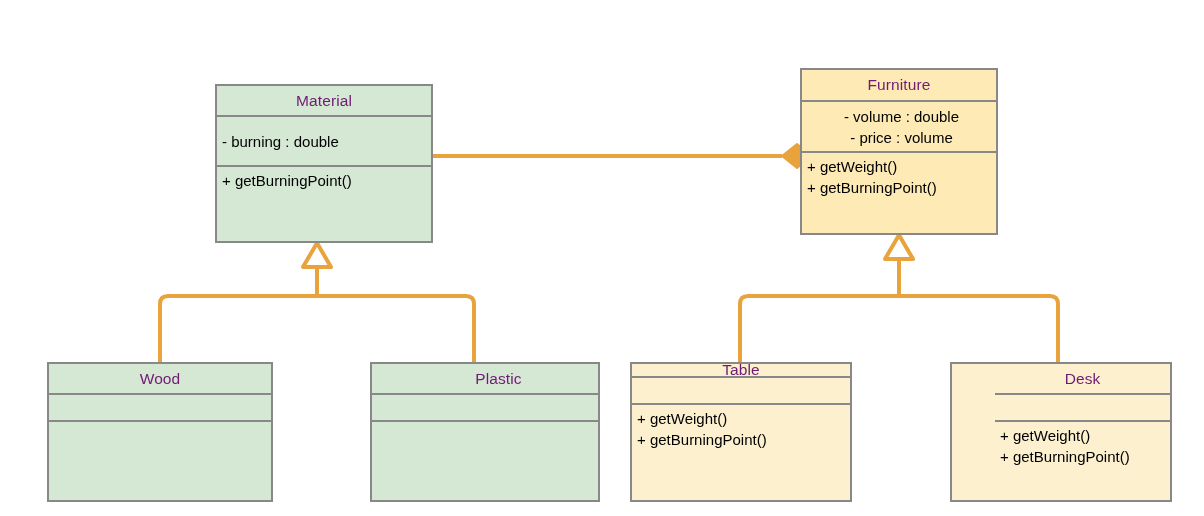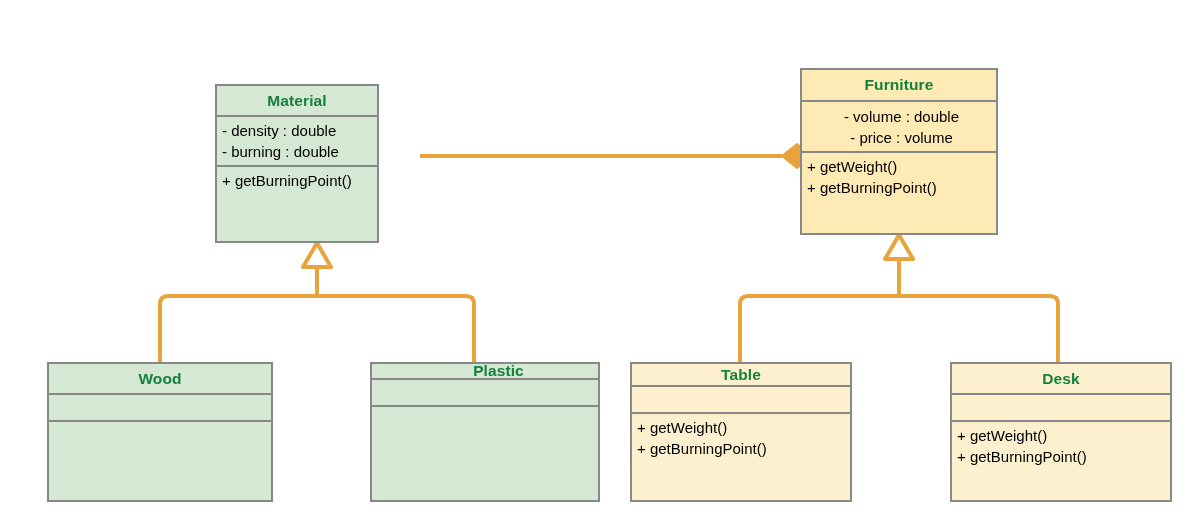--- a/index.html
+++ b/index.html
@@ -51,23 +51,23 @@
     flex-direction: column;
     justify-content: center;
     padding: 2px 0 2px 5px;
   }
   .cmp-ops {
     display: flex;
     flex-direction: column;
     padding: 3px 0 2px 5px;
   }
   .class-title {
-    font-weight: bold;
+    font-weight: normal;
     font-size: 15.5px;
-    color: #15803d;
+    color: #701a75;
     letter-spacing: 0.1px;
   }
   .member {
     font-size: 15px;
     line-height: 21px;
     color: #000000;
     white-space: nowrap;
   }
   .green { background: #d5e8d4; }
   .yellow { background: #fdeab4; }
@@ -93,26 +93,25 @@
     <polygon points="317,243 331,267 303,267" fill="#ffffff" stroke="#e8a33d" stroke-width="4" stroke-linejoin="round"></polygon>
 
     <g fill="none" stroke="#e8a33d" stroke-width="4" stroke-linecap="round" stroke-linejoin="round">
       <path d="M 899,258 L 899,296"></path>
       <path d="M 899,296 L 748,296 Q 740,296 740,304 L 740,362"></path>
       <path d="M 899,296 L 1050,296 Q 1058,296 1058,304 L 1058,362"></path>
     </g>
     <polygon points="899,235 913,259 885,259" fill="#ffffff" stroke="#e8a33d" stroke-width="4" stroke-linejoin="round"></polygon>
   </svg>
 
-  <div class="uml-class green" style="left:215px; top:84px; width:164px; height:159px;">
+  <div class="uml-class green" style="left:215px; top:84px; width:218px; height:159px;">
     <div class="cmp cmp-name" style="height:31px;">
       <span class="class-title">Material</span>
     </div>
     <div class="cmp cmp-attrs" style="height:50px;">
-      <div class="member">- density : double</div>
       <div class="member">- burning : double</div>
     </div>
     <div class="cmp cmp-ops" style="flex:1;">
       <div class="member">+ getBurningPoint()</div>
     </div>
   </div>
 
   <div class="uml-class yellow" style="left:800px; top:68px; width:198px; height:167px;">
     <div class="cmp cmp-name" style="height:32px;">
       <span class="class-title">Furniture</span>
@@ -129,39 +128,39 @@
 
   <div class="uml-class green" style="left:47px; top:362px; width:226px; height:140px;justify-content:space-between;">
     <div class="cmp cmp-name" style="height:31px;">
       <span class="class-title">Wood</span>
     </div>
     <div class="cmp cmp-attrs" style="height:27px;"></div>
     <div class="cmp cmp-ops" style="flex:1;"></div>
   </div>
 
   <div class="uml-class green" style="left:370px; top:362px; width:230px; height:140px;">
-    <div class="cmp cmp-name" style="height:16px;padding-left:27px;">
+    <div class="cmp cmp-name" style="height:31px;padding-left:27px;">
       <span class="class-title">Plastic</span>
     </div>
     <div class="cmp cmp-attrs" style="height:27px;"></div>
     <div class="cmp cmp-ops" style="flex:1;"></div>
   </div>
 
   <div class="uml-class yellow-light" style="left:630px; top:362px; width:222px; height:140px;">
-    <div class="cmp cmp-name" style="height:23px;">
+    <div class="cmp cmp-name" style="height:14px;">
       <span class="class-title">Table</span>
     </div>
     <div class="cmp cmp-attrs" style="height:27px;"></div>
     <div class="cmp cmp-ops" style="flex:1;">
       <div class="member">+ getWeight()</div>
       <div class="member">+ getBurningPoint()</div>
     </div>
   </div>
 
-  <div class="uml-class yellow-light" style="left:950px; top:362px; width:222px; height:140px;">
+  <div class="uml-class yellow-light" style="left:950px; top:362px; width:222px; height:140px;padding-left:43px;">
     <div class="cmp cmp-name" style="height:31px;">
       <span class="class-title">Desk</span>
     </div>
     <div class="cmp cmp-attrs" style="height:27px;"></div>
     <div class="cmp cmp-ops" style="flex:1;">
       <div class="member">+ getWeight()</div>
       <div class="member">+ getBurningPoint()</div>
     </div>
   </div>
 

